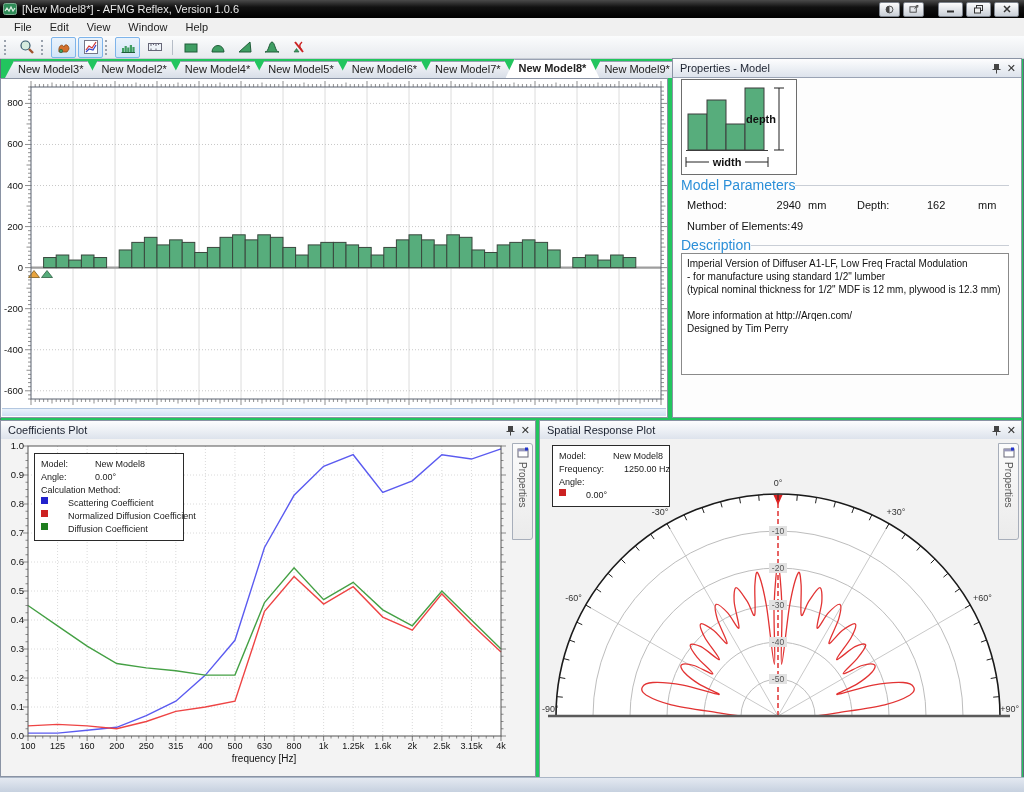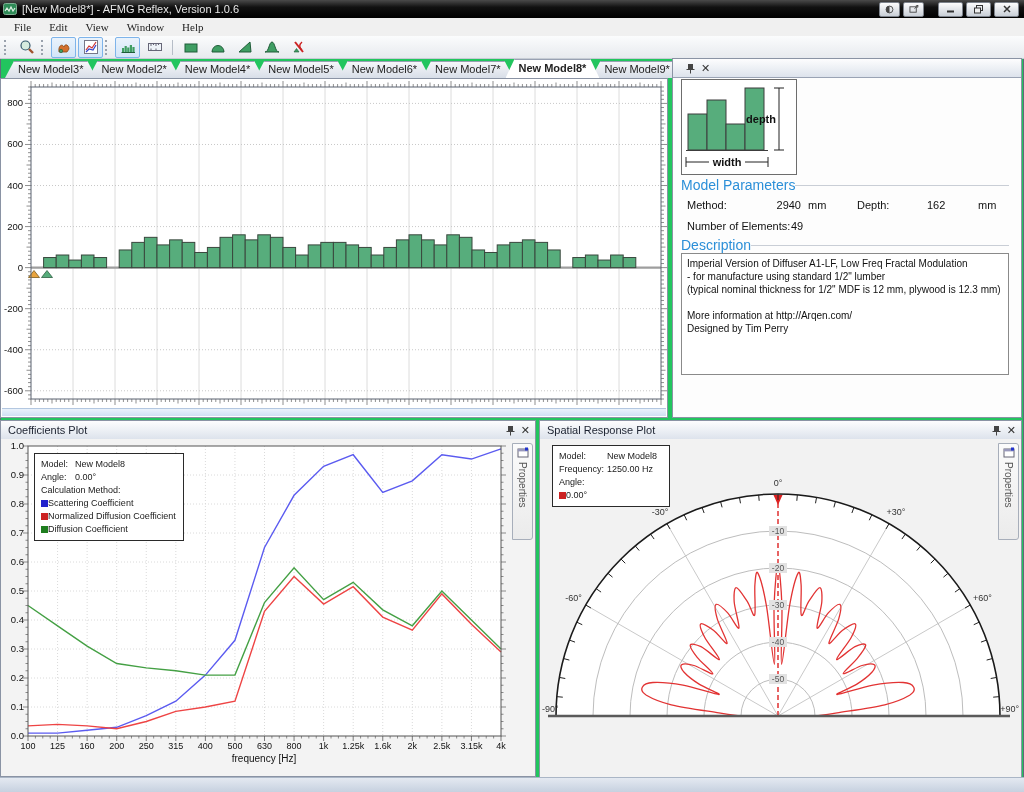--- a/index.html
+++ b/index.html
@@ -10,21 +10,21 @@
             background:linear-gradient(#4a4a4a,#111 40%,#000);color:#e8e8e8;font-size:11px;padding-left:3px;}
   .titlebar .title{margin-left:5px;flex:1;white-space:nowrap;}
   .winbtns{display:flex;align-items:center;gap:3px;margin-right:5px;}
   .wbtn{width:23px;height:13px;background:linear-gradient(#fdfdfd,#c9cfd7);border:1px solid #7d838c;
         border-radius:2px;display:flex;align-items:center;justify-content:center;font-size:9px;color:#333;line-height:1;}
   .wbtn.sm{width:19px;}
   .wgap{width:8px;}
   
   .menubar{position:absolute;top:18px;left:0;right:0;height:18px;background:#f0f0f0;border-bottom:1px solid #e0e0e0;
            display:flex;align-items:center;padding-left:5px;font-size:11px;color:#222;}
-  .menu-item{padding:2px 9px;font-family:Liberation Serif, serif;}
+  .menu-item{padding:2px 9px;}
   
   .toolbar{position:absolute;top:36px;left:0;right:0;height:22px;background:linear-gradient(#fbfcfd,#e7eaee);
            border-bottom:1px solid #c6ccd4;display:flex;align-items:center;padding-left:3px;}
   .grip{width:3px;height:15px;border-left:2px dotted #9aa2ad;margin:0 4px 0 1px;}
   .tbtn{width:23px;height:19px;display:flex;align-items:center;justify-content:center;border:1px solid transparent;border-radius:2px;margin:0 1px;}
   .tbtn.sel{border-color:#7eb4ea;background:linear-gradient(#eaf3fc,#d2e5f8);}
   .tsep{width:1px;height:15px;background:#b6bdc7;margin:0 4px;}
   
   .tabstrip{position:absolute;top:58px;left:0;width:668px;height:20px;display:flex;align-items:flex-end;padding-left:5px;box-sizing:border-box;}
   .tabs{display:flex;align-items:flex-end;height:100%;}
@@ -51,21 +51,21 @@
   .panel-body{position:absolute;top:18px;left:0;right:0;bottom:0;overflow:hidden;}
   svg{display:block;}
   
   .vtab{position:absolute;top:4px;right:2px;width:21px;height:97px;background:linear-gradient(#fbfbfb,#ebebeb);
         border:1px solid #a7aeba;border-radius:0 3px 3px 0;display:flex;flex-direction:column;align-items:center;
         padding-top:3px;gap:4px;box-sizing:border-box;z-index:6;}
   .vtab .vlabel{writing-mode:vertical-rl;font-size:10px;color:#555;}
   
   .legend-box{position:absolute;background:#fff;border:1px solid #2a2a2a;font-size:9px;color:#1a1a1a;
               padding:4px 6px;line-height:13px;z-index:4;}
-  .leg-row{display:flex;align-items:center;gap:0;white-space:nowrap;}
+  .leg-row{display:flex;gap:20px;white-space:nowrap;}
   .leg-label{display:inline-block;}
   .swatch{width:7px;height:7px;display:inline-block;flex:0 0 auto;}
   
   .diagram-box{position:absolute;left:8px;top:2px;width:114px;height:94px;border:1px solid #6d6d6d;background:#fff;}
   .sec-head{position:absolute;left:8px;right:12px;display:flex;align-items:center;font-size:14px;color:#2b8fd8;justify-content:space-between;}
   .sec-head .rule{flex:1;height:1px;background:#c9ced6;}
   .mp-row{position:absolute;left:14px;right:10px;font-size:11px;color:#111;display:flex;white-space:nowrap;}
   .desc-box{position:absolute;left:8px;right:12px;top:176px;height:114px;border:1px solid #8a8a8a;background:#fff;
             font-size:10px;line-height:13px;color:#111;padding:3px 5px;overflow:hidden;}
   .desc-line{min-height:13px;white-space:nowrap;}
@@ -765,20 +765,21 @@
         <text x="534" y="336" text-anchor="middle" font-size="9.5" fill="#111">2400</text>
         <text x="576" y="336" text-anchor="middle" font-size="9.5" fill="#111">2600</text>
         <text x="618" y="336" text-anchor="middle" font-size="9.5" fill="#111">2800</text>
         <text x="660" y="336" text-anchor="middle" font-size="9.5" fill="#111">3000</text>
       </svg>
     <div class="hscroll"></div>
   </div>
 
   <div class="dock-panel" id="props-panel">
     <div class="dock-header">
+      <span class="dtitle">Properties - Model</span>
       <span class="hbtn">
         <svg width="9" height="11" viewBox="0 0 9 11">
           <rect x="2" y="1" width="5" height="5" fill="#444"></rect>
             <line x1="0.5" y1="6.5" x2="8.5" y2="6.5" stroke="#444"></line>
             <line x1="4.5" y1="6.5" x2="4.5" y2="10.5" stroke="#444"></line>
         </svg>
       </span>
       <span class="hbtn">✕</span>
     </div>
     <div class="panel-body">

